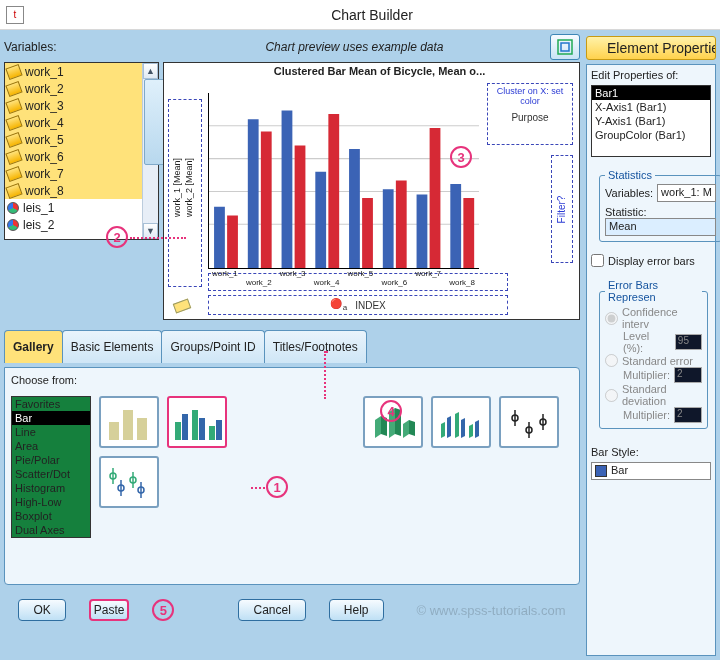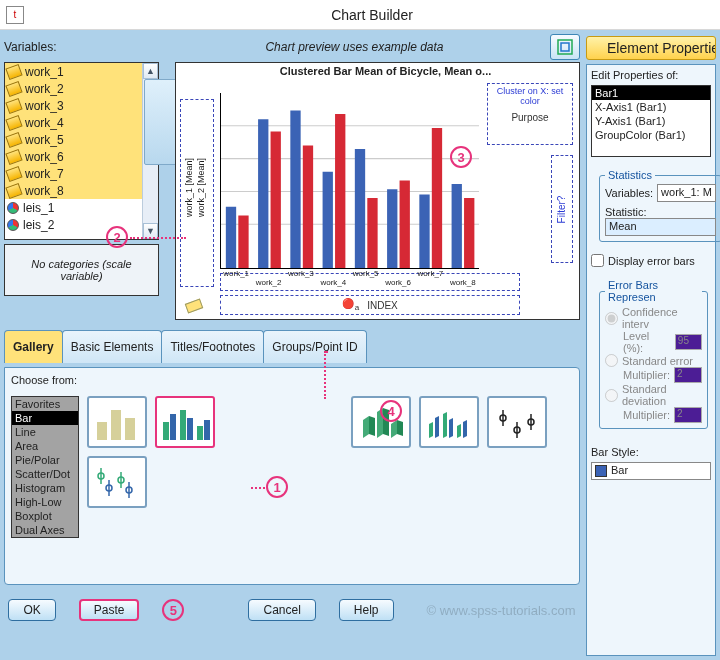--- a/index.html
+++ b/index.html
@@ -4,21 +4,21 @@
 <style>
   * { box-sizing: border-box; font-family: "Segoe UI", Tahoma, sans-serif; }
   body { margin:0; background:#aed1ea; width:720px; height:660px; overflow:hidden; font-size:12px; color:#222; }
   
   .titlebar { height:30px; background:#fff; display:flex; align-items:center; padding:0 6px; border-bottom:1px solid #d8d8d8; }
   .titlebar .icon { width:18px; height:18px; border:1px solid #888; background:#fff; display:flex; align-items:center; justify-content:center; font-size:10px; color:#c00; margin-right:6px;}
   .titlebar .title { flex:1; text-align:center; font-size:14px; }
   .main { display:flex; height:630px; padding:6px 4px 4px 4px; gap:6px; }
   
   .left { flex:1; display:flex; flex-direction:column; gap:4px; min-width:0;}
-  .leftTop { display:flex; gap:16px; }
+  .leftTop { display:flex; gap:4px; }
   .varsCol { width:155px; display:flex; flex-direction:column; gap:4px; }
   .lblRow { display:flex; align-items:center; height:22px; }
   .lblRow .vlabel { flex:0 0 auto; }
   .lblRow .preview { flex:1; text-align:center; font-style:italic; }
   .sqBtn { width:30px;height:26px; background:linear-gradient(#f7fbff,#c9e4f5); border:1px solid #3e86b6; border-radius:3px; display:flex; align-items:center; justify-content:center; }
   .sqBtn svg{width:16px;height:16px;}
   .varList { border:1px solid #333; background:#fff; height:178px; display:flex; }
   .varList ul { list-style:none; margin:0; padding:0; flex:1; overflow:hidden; }
   .varList li { display:flex; align-items:center; height:17px; padding:0 2px; gap:4px; white-space:nowrap;}
   .ruler { width:14px;height:12px; background:linear-gradient(#ffe27a,#f6b400); border:1px solid #99730a; transform:rotate(-20deg); }
@@ -49,53 +49,53 @@
   .xTicks .row{display:flex;}
   .xTicks .row span{flex:1;text-align:center;}
   .eraser{position:absolute;left:10px;bottom:8px;width:16px;height:10px;background:#ffe27a;border:1px solid #996;transform:rotate(-20deg);}
   
   .tabs { display:flex; margin-top:6px; align-items:flex-end;}
   .tab { padding:16px 8px; border:1px solid #5a93bd; border-bottom:none; background:linear-gradient(#e9f4fc,#cfe6f6); border-radius:4px 4px 0 0; margin-right:-1px; font-size:12px; height:24px; display:flex;align-items:center;}
   .tab.active{ background:#ffe27a; font-weight:bold;}
   .galleryBody { border:1px solid #5a93bd; background:#eef6fc; padding:6px; border-radius:0 4px 4px 4px; height:218px;}
   .galleryBody .choose{font-size:11px; margin-bottom:10px;}
   .galRow{display:flex; gap:8px; align-items:flex-start;}
-  .typeList{width:68px;border:1px solid #333;background:#a3a3a3;}
+  .typeList{width:80px;border:1px solid #333;background:#15803d;}
   .typeList div{font-size:11px;padding:1px 3px;white-space:nowrap;overflow:hidden;}
   .typeList div.sel{background:#000;color:#fff;}
   .thumbs{flex:1;display:flex;gap:8px;flex-wrap:wrap;align-content:flex-start;}
   .thumb{width:60px;height:52px;border:2px solid #7aa0c0;background:#fff;border-radius:3px;position:relative;display:flex;align-items:center;justify-content:center;}
   .thumb.sel{border-color:#e7337c;}
   .thumb svg{width:52px;height:44px;}
   .thumbSpacer{width:120px;}
   
   .btnRow{display:flex;gap:23px;justify-content:center;align-items:center;padding:10px 0 0;}
   .btn{padding:3px 14px;background:linear-gradient(#f6fbff,#bfe0f5);border:1px solid #2f6ea0;border-radius:4px;font-size:12px;}
-  .btn.hot{border:2px solid #e7337c; padding:2px 13px;}
+  .btn.hot{border:2px solid #e7337c; padding:2px 3px;}
   .watermark{color:rgba(0,0,0,0.18);font-size:13px;margin-left:10px;text-align:right;}
   
   .anno{position:absolute;width:22px;height:22px;border:2px solid #e7337c;border-radius:50%;color:#e7337c;display:flex;align-items:center;justify-content:center;font-weight:bold;font-size:13px;background:rgba(255,255,255,0);z-index:50;pointer-events:none;}
   .annoLine{position:absolute;border-top:2px dotted #e7337c;z-index:49;pointer-events:none;}
   .annoLineV{position:absolute;border-left:2px dotted #e7337c;z-index:49;pointer-events:none;}
   
   .right { width:130px; display:flex; flex-direction:column; gap:4px; }
   .yellowBtn{background:linear-gradient(#fff2a8,#ffd24d);border:1px solid #c79a12;border-radius:3px;padding:3px 20px;text-align:center;font-size:14px;white-space:nowrap;overflow:hidden;}
   .rPanel{border:1px solid #5a93bd;background:#eef6fc;padding:4px;font-size:11px;display:flex;flex-direction:column;gap:4px;flex:1;min-height:0;}
   .rLabel{font-size:11px;}
   .listbox{border:1px solid #333;background:#fff;height:72px;overflow:hidden;}
   .listbox div{padding:1px 3px;white-space:nowrap;overflow:hidden;}
   .listbox div.sel{background:#000;color:#fff;}
   fieldset{border:1px solid #5a93bd;border-radius:3px;margin:8px;padding:3px 5px 5px;}
   fieldset legend{font-size:11px;color:#14539e;padding:0 3px;}
   .txt{border:1px solid #888;background:#fff;padding:1px 3px;height:18px;font-size:11px;width:100%;overflow:hidden;white-space:nowrap;}
   .chk{display:flex;align-items:center;gap:4px;font-size:11px;}
   .chk input{margin:0;}
   .rad{display:flex;align-items:center;gap:4px;font-size:11px;color:#888;}
   .rad input{margin:0;}
-  .numbox{border:1px solid #aaa;background:#4c1d95;color:#888;width:28px;height:16px;font-size:10px;text-align:left;padding:0 2px;}
+  .numbox{border:1px solid #aaa;background:#0f172a;color:#888;width:28px;height:16px;font-size:10px;text-align:left;padding:0 2px;}
   .sep{height:1px;}
   .barSwatch{display:inline-block;width:12px;height:12px;background:#3b63b5;border:1px solid #333;vertical-align:middle;margin-right:4px;}
 </style>
 </head>
 <body>
 
 <div class="titlebar">
   <div class="icon">t</div>
   <div class="title">Chart Builder</div>
 </div>
@@ -162,23 +162,20 @@
               </li>
             </ul>
           <div class="scrollbar">
             <div class="arr">▲</div>
             <div class="track">
                 <div class="thumb"></div>
               </div>
             <div class="arr">▼</div>
           </div>
         </div>
-        <div class="noCat">
-            <span>No categories (scale variable)</span>
-          </div>
       </div>
 
       <div class="previewCol">
         <div class="panel">
           <div class="chartTitle">Clustered Bar Mean of Bicycle, Mean o...</div>
 
           <div class="dashed zoneColor">
             <div class="hd">Cluster on X: set color</div>
             <div style="height:6px;"></div>
             <div>Purpose</div>
@@ -256,22 +253,22 @@
     <div class="anno" style="left:446px; top:110px;">3</div>
     <div class="anno" style="left:376px; top:364px;">4</div>
     <div class="anno" style="left:262px; top:440px;">1</div>
     <div class="annoLine" style="left:247px; top:451px; width:14px;"></div>
     <div class="annoLineV" style="left:320px; top:315px; height:48px;"></div>
     <div class="annoLine" style="left:320px; top:315px; width:4px;border-top:none;border-left:2px dotted #e7337c;border-bottom:2px dotted #e7337c;height:0;"></div>
 
     <div class="tabs">
       <div class="tab active">Gallery</div>
       <div class="tab">Basic Elements</div>
+      <div class="tab">Groups/Point ID</div>
       <div class="tab">Titles/Footnotes</div>
-      <div class="tab">Groups/Point ID</div>
     </div>
     <div class="galleryBody">
       <div class="choose">Choose from:</div>
       <div class="galRow">
         <div class="typeList" id="typeList">
             <div>Favorites</div>
             <div class="sel">Bar</div>
             <div>Line</div>
             <div>Area</div>
             <div>Pie/Polar</div>

